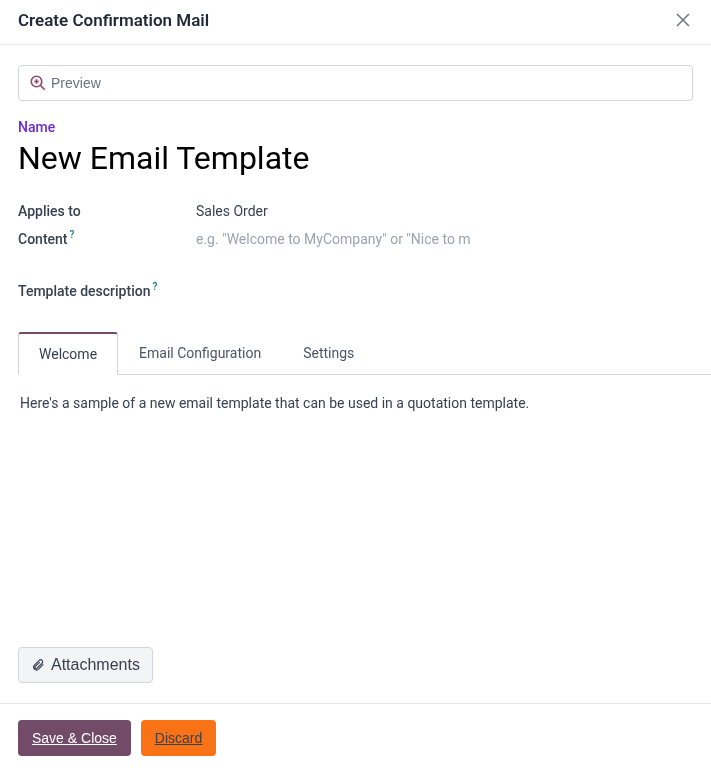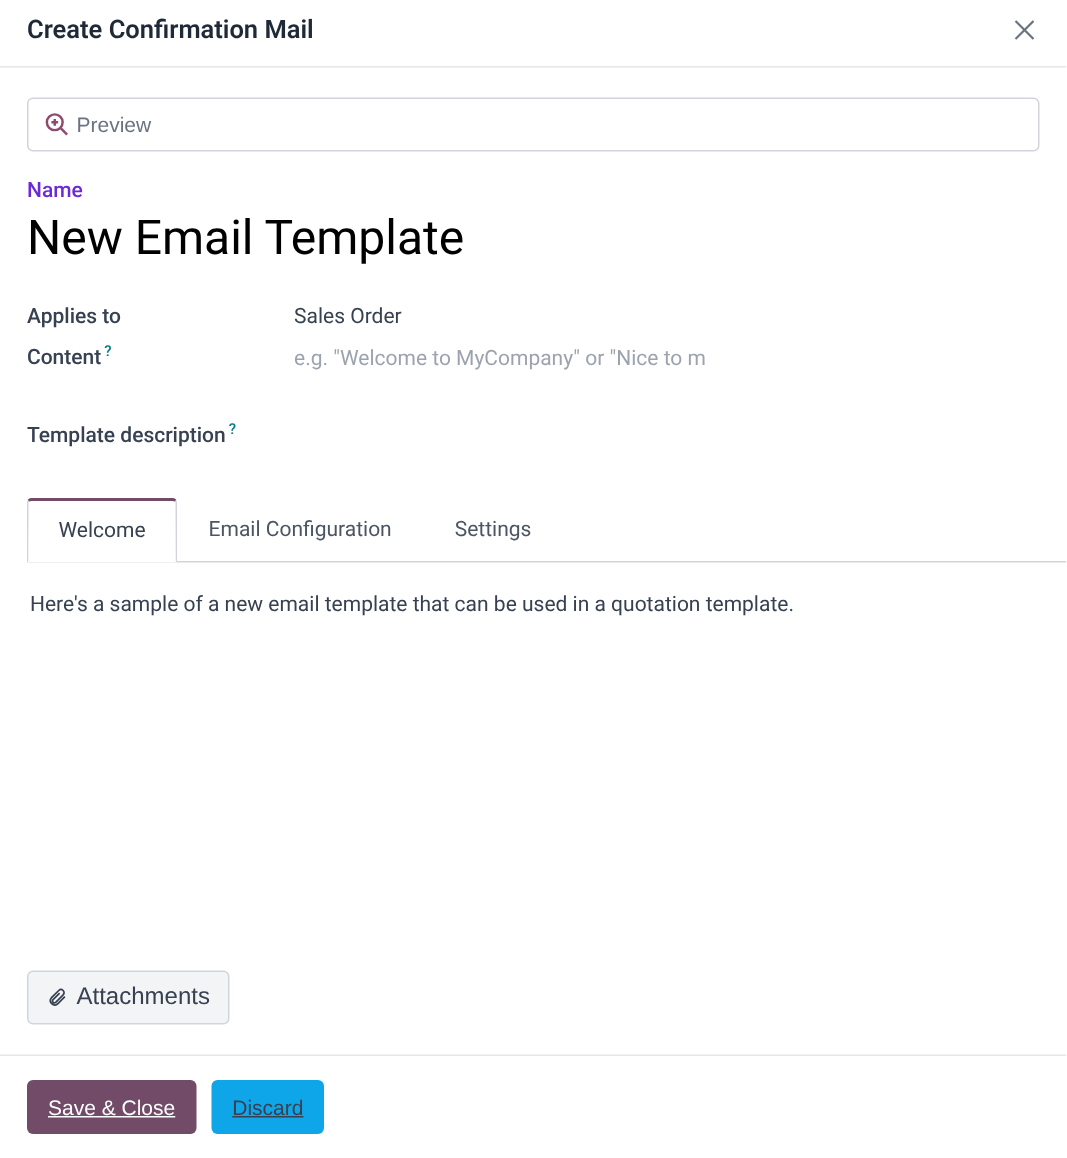--- a/index.html
+++ b/index.html
@@ -150,21 +150,21 @@
     border-radius: 4px;
     font-size: 14px;
     cursor: pointer;
     text-decoration: underline;
   }
   .btn-primary {
     background: #714b67;
     color: #fff;
   }
   .btn-secondary {
-    background: #0ea5e9;
+    background: #f97316;
     color: #374151;
   }
 </style>
 </head>
 <body>
 
 <div class="dialog">
 
   <div class="header">
     <h1>Create Confirmation Mail</h1>

